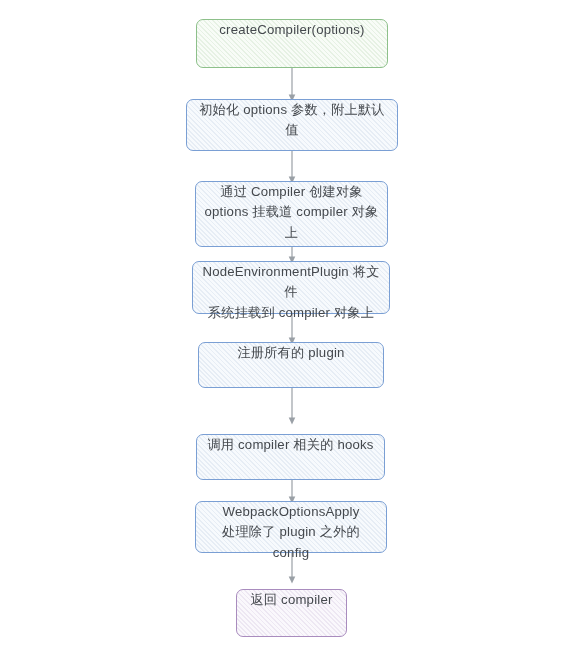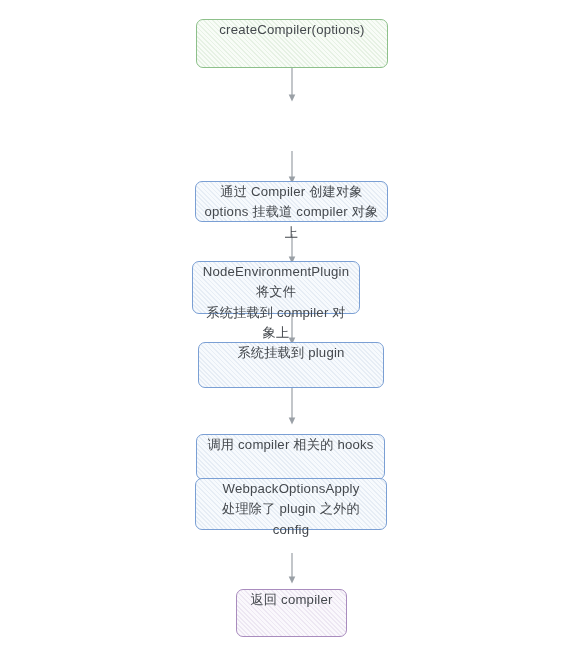--- a/index.html
+++ b/index.html
@@ -106,40 +106,43 @@
         <line x1="292" y1="388" x2="292" y2="421" marker-end="url(#arrowhead)"></line>
         <line x1="292" y1="468" x2="292" y2="500" marker-end="url(#arrowhead)"></line>
         <line x1="292" y1="553" x2="292" y2="580" marker-end="url(#arrowhead)"></line>
       </g>
   </svg>
 
   <div class="node start" style="left: 196px; top: 19px; width: 192px; height: 49px;">
     <span class="label">createCompiler(options)</span>
   </div>
 
+  <div class="node" style="left: 186px; top: 99px; width: 212px; height: 52px;">
+    <span class="label">初始化 options 参数，附上默认值</span>
+  </div>
 
-  <div class="node" style="left: 195px; top: 181px; width: 193px; height: 41px;">
+  <div class="node" style="left: 195px; top: 181px; width: 193px; height: 66px;">
     <span class="label">通过 Compiler 创建对象
 options 挂载道 compiler 对象上</span>
   </div>
 
-  <div class="node" style="left: 192px; top: 261px; width: 168px; height: 53px;">
+  <div class="node" style="left: 192px; top: 261px; width: 198px; height: 53px;">
     <span class="label">NodeEnvironmentPlugin 将文件
 系统挂载到 compiler 对象上</span>
   </div>
 
   <div class="node" style="left: 198px; top: 342px; width: 186px; height: 46px;">
-    <span class="label">系统挂载到 plugin</span>
+    <span class="label">注册所有的 plugin</span>
   </div>
 
   <div class="node" style="left: 196px; top: 434px; width: 189px; height: 46px;">
     <span class="label">调用 compiler 相关的 hooks</span>
   </div>
 
-  <div class="node" style="left: 195px; top: 478px; width: 192px; height: 52px;">
+  <div class="node" style="left: 195px; top: 501px; width: 192px; height: 52px;">
     <span class="label">WebpackOptionsApply
 处理除了 plugin 之外的 config</span>
   </div>
 
   <div class="node end" style="left: 236px; top: 581px; width: 111px; height: 48px;">
     <span class="label">返回 compiler</span>
   </div>
 
 </div>
 

